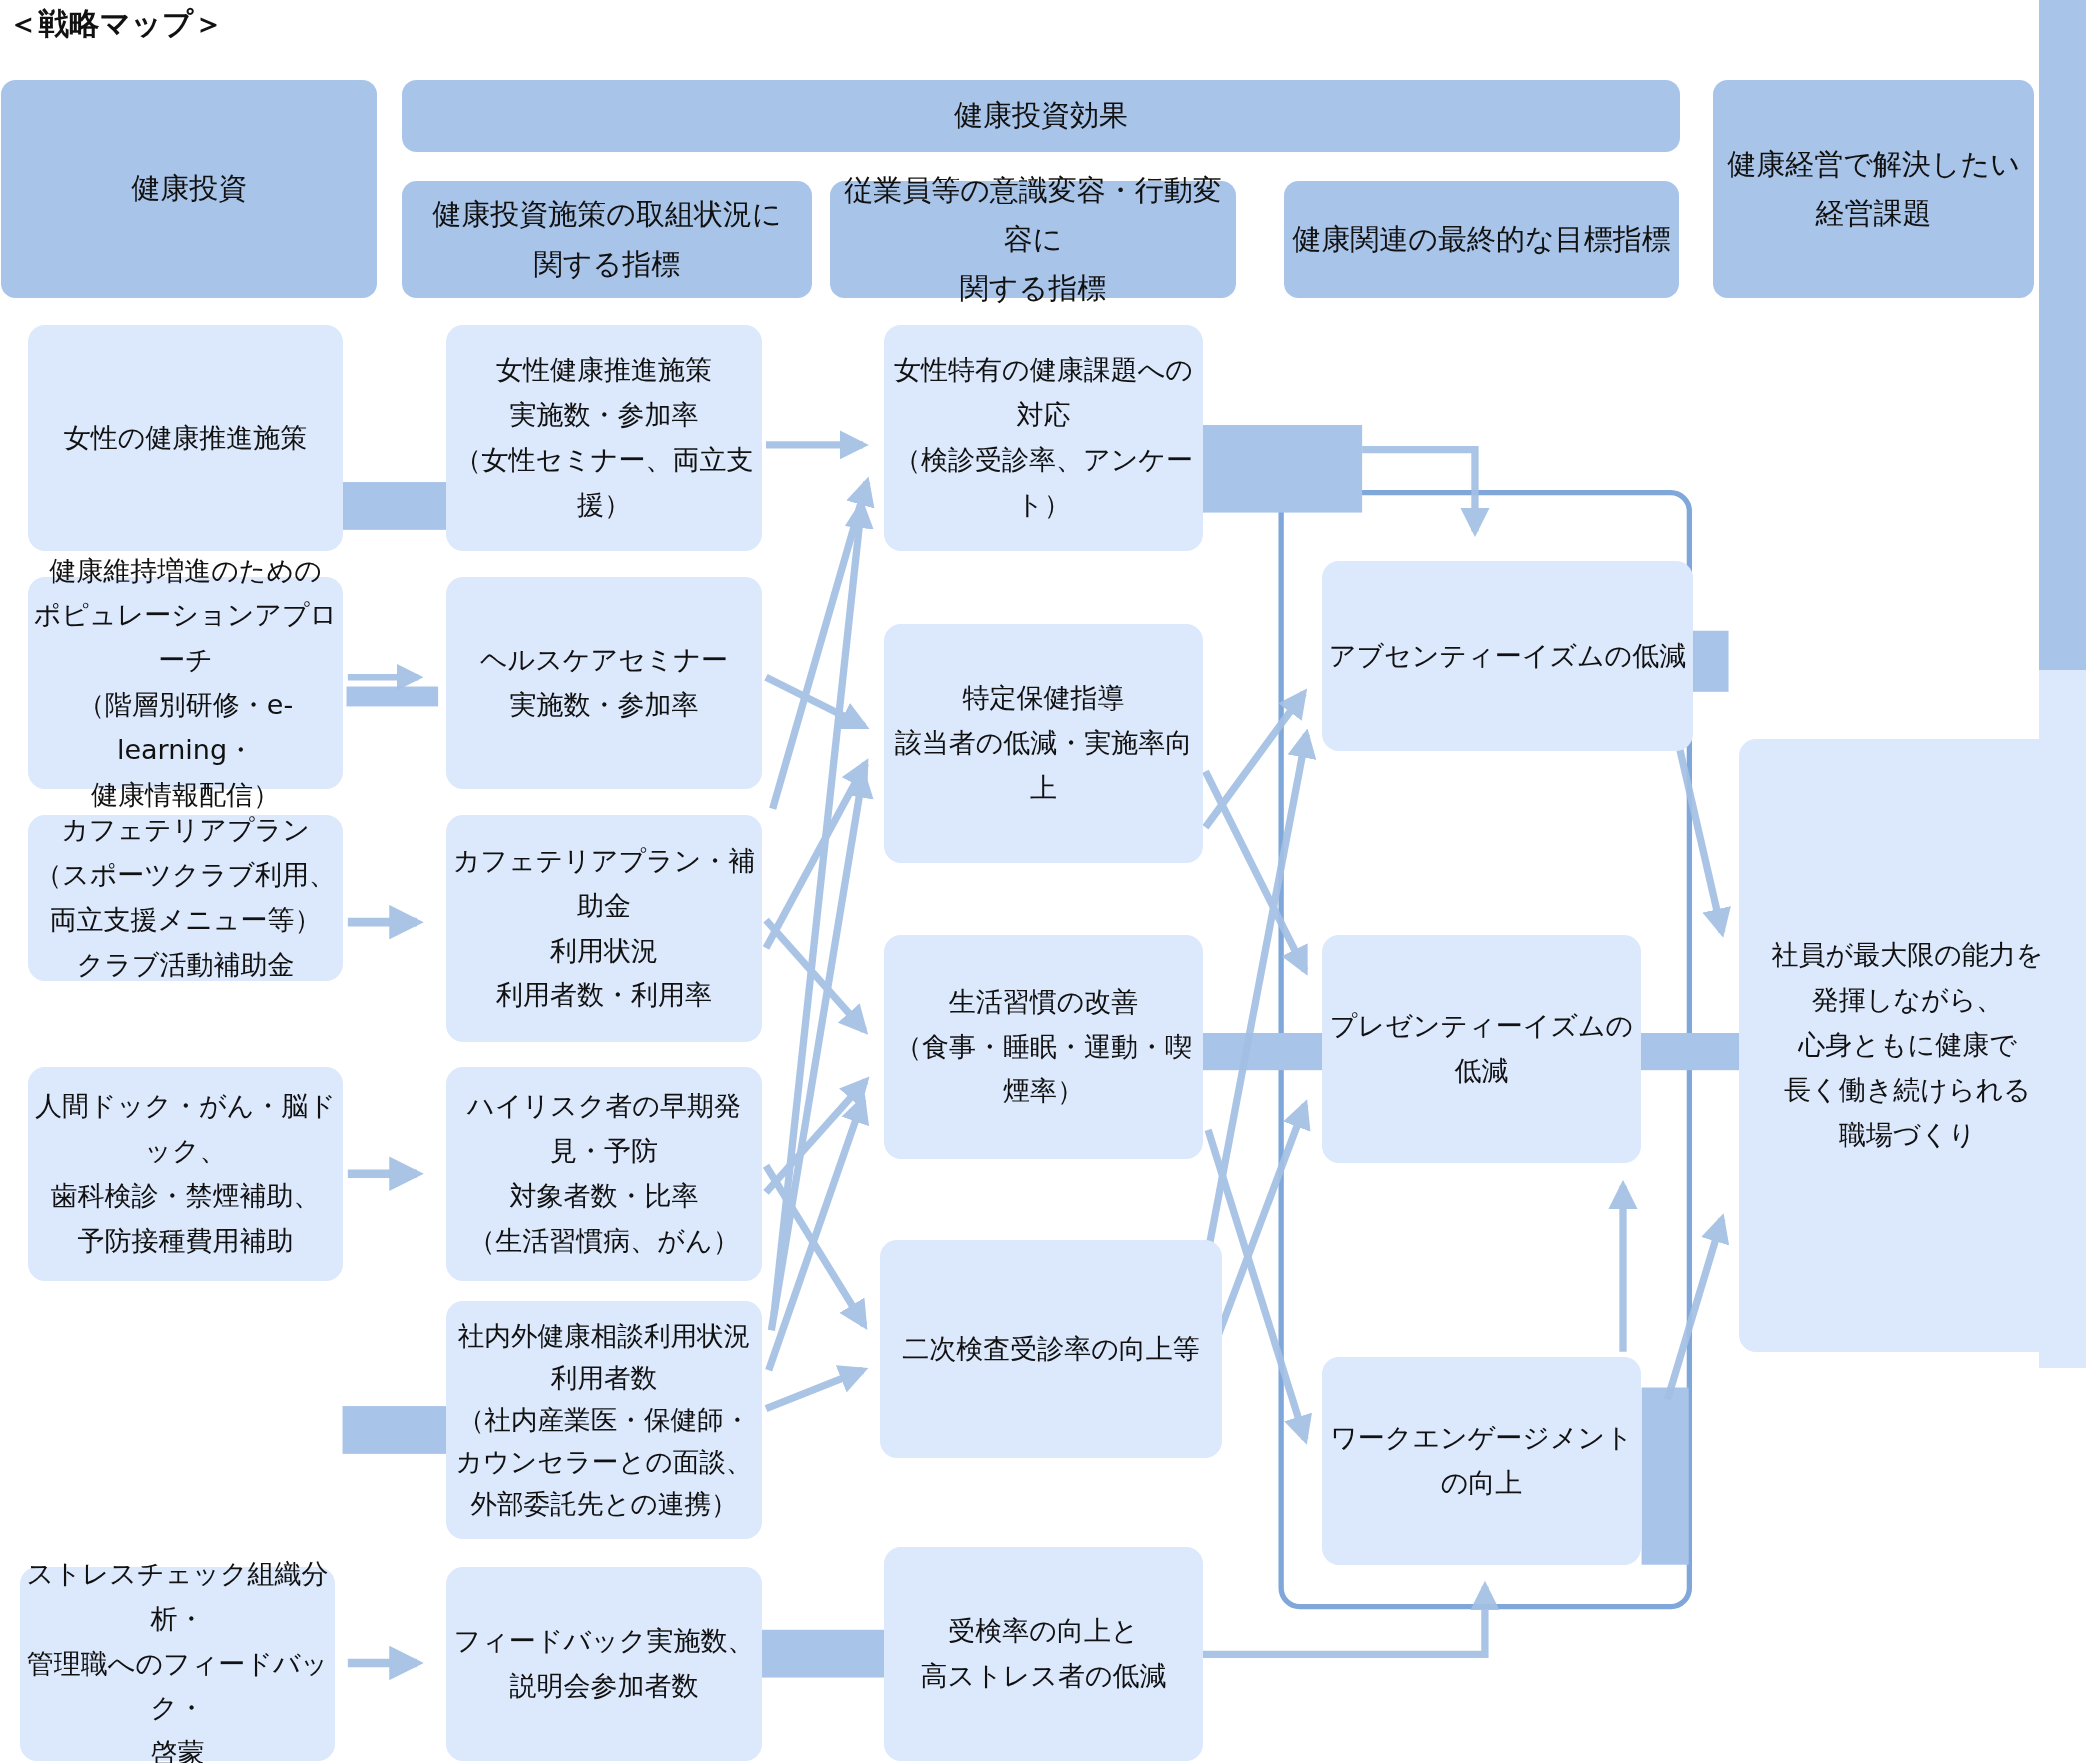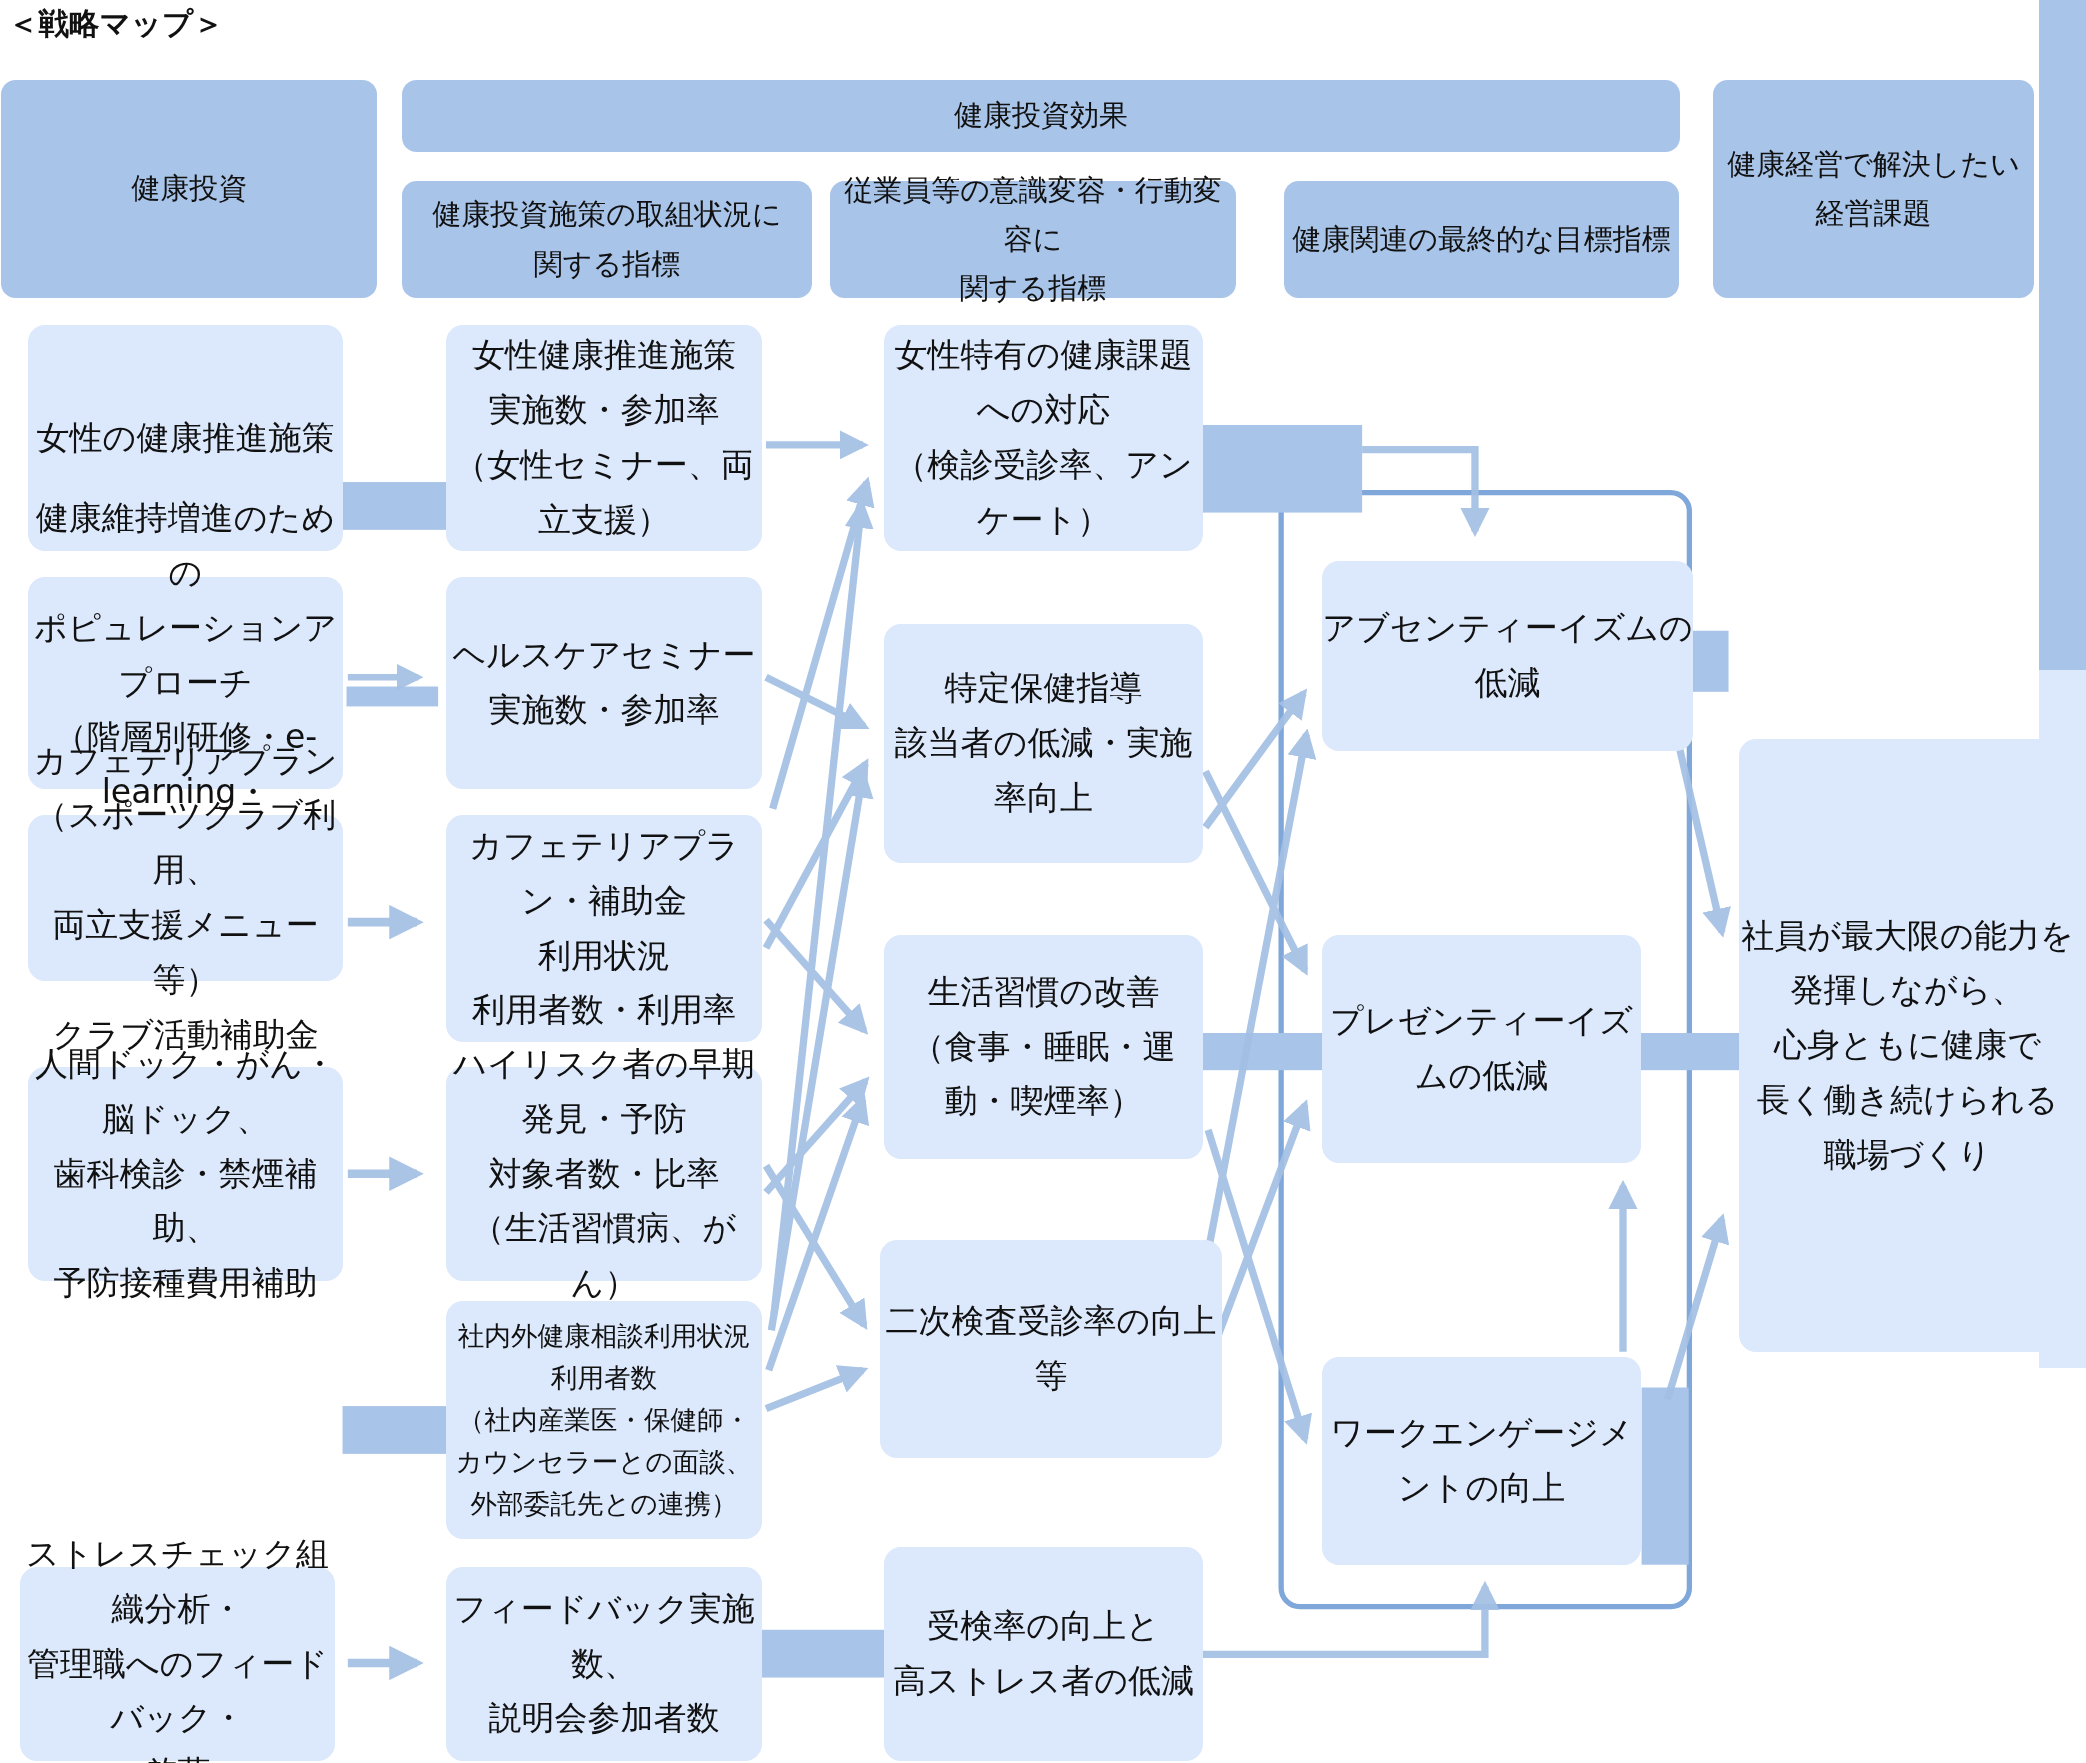--- a/index.html
+++ b/index.html
@@ -2,21 +2,21 @@
 <html lang="ja" style="font-size:10.6px"><head>
 <meta charset="utf-8">
 <style>
   html,body{margin:0;padding:0;background:#ffffff;}
   body{font-family:"DejaVu Sans","Liberation Sans",sans-serif;color:#111;}
   #canvas{position:relative;width:2087px;height:1764px;background:#fff;overflow:hidden;}
   .box{position:absolute;display:flex;align-items:center;justify-content:center;
        text-align:center;white-space:pre-line;box-sizing:border-box;}
   .light{background:#dce8fb;border-radius:17px;}
   .med{background:#a9c4e9;border-radius:14.6px;}
-  .body-text{font-size:33px;line-height:1.66;}
+  .body-text{font-size:27px;line-height:1.66;}
   .head-text{font-size:29px;line-height:1.7;}
   .small-text{font-size:26.6px;line-height:1.58;}
   #page-title{position:absolute;left:8px;top:4px;font-size:30.5px;font-weight:bold;}
   #connector-layer{position:absolute;left:0;top:0;z-index:1;}
   .box{z-index:2;}
   .strip{position:absolute;z-index:0;}
 </style>
 </head>
 <body>
 

